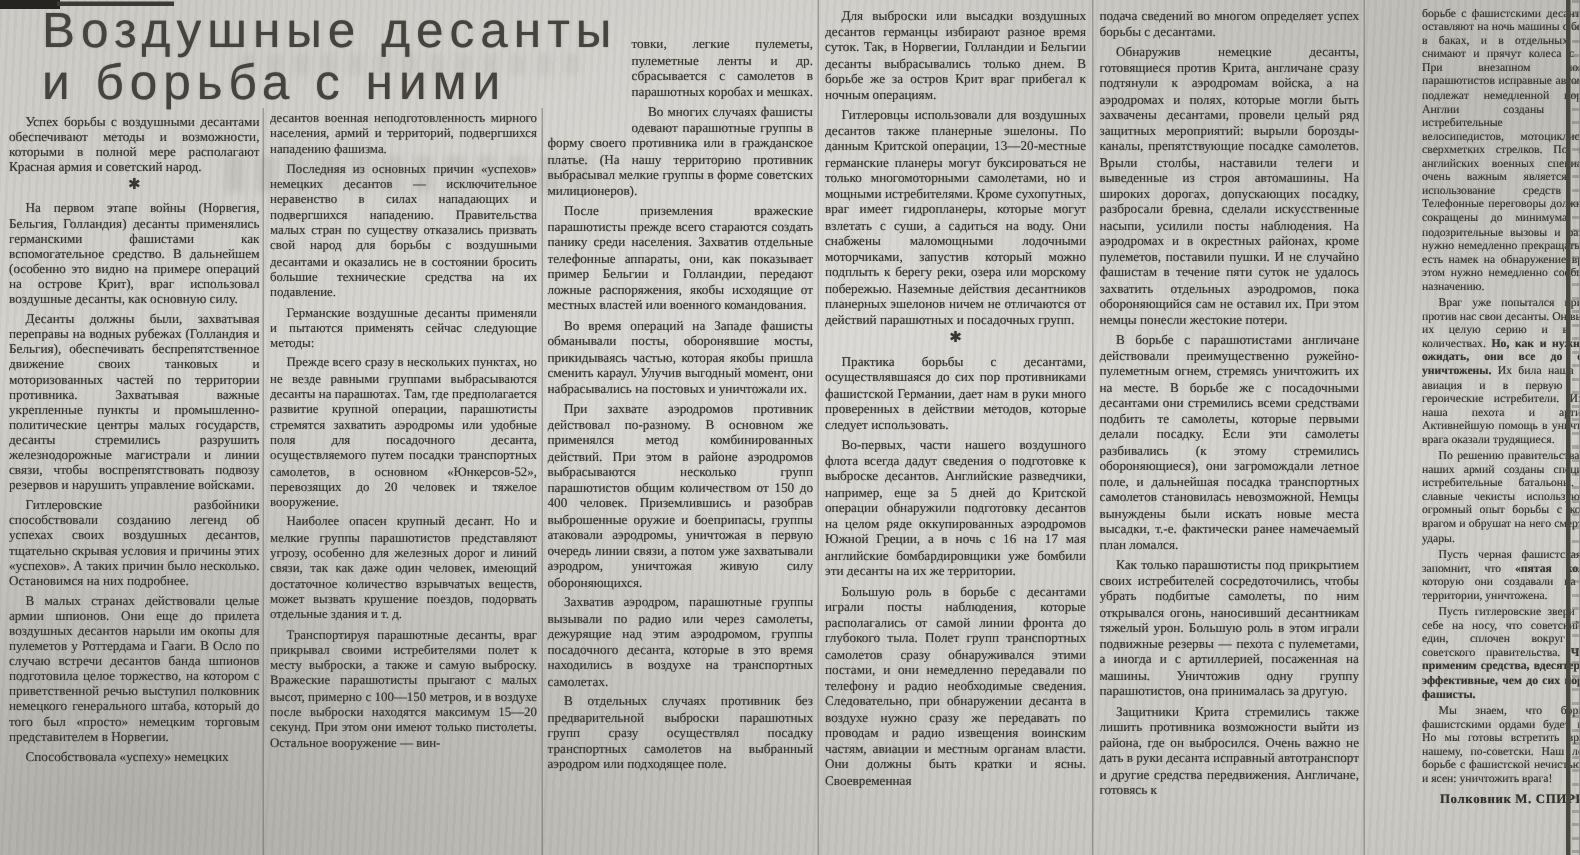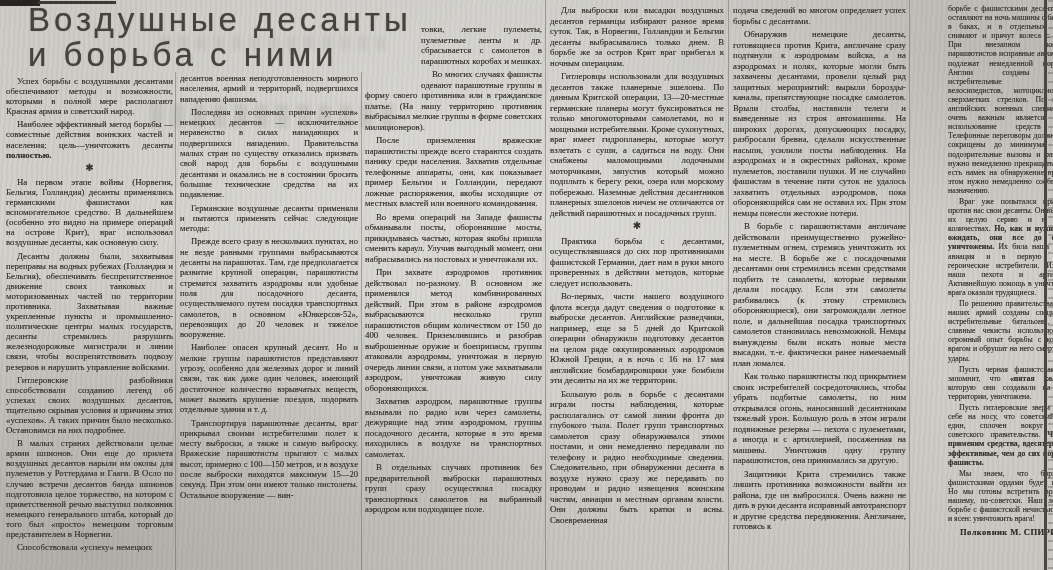--- a/index.html
+++ b/index.html
@@ -67,21 +67,20 @@
   <div class="ghost ghost-1"></div>
 
   <div class="rule rule-a"></div>
   <div class="rule rule-b"></div>
   <div class="rule rule-c"></div>
   <div class="rule rule-d"></div>
   <div class="rule rule-e"></div>
 
   <div class="col txt col1">
       <p class="para"><span>Успех борьбы с воздушными десантами обеспечивают методы и возможности, которыми в полной мере располагают Красная армия и советский народ.</span></p>
-      <p class="para"><span>Наиболее эффективный метод борьбы — совместные действия воинских частей и населения; цель—уничтожить десанты </span><span class="b">полностью.</span></p>
       <div class="star-sep">✱</div>
       <p class="para"><span>На первом этапе войны (Норвегия, Бельгия, Голландия) десанты применялись германскими фашистами как вспомогательное средство. В дальнейшем (особенно это видно на примере операций на острове Крит), враг использовал воздушные десанты, как основную силу.</span></p>
       <p class="para"><span>Десанты должны были, захватывая переправы на водных рубежах (Голландия и Бельгия), обеспечивать беспрепятственное движение своих танковых и моторизованных частей по территории противника. Захватывая важные укрепленные пункты и промышленно-политические центры малых государств, десанты стремились разрушить железнодорожные магистрали и линии связи, чтобы воспрепятствовать подвозу резервов и нарушить управление войсками.</span></p>
       <p class="para"><span>Гитлеровские разбойники способствовали созданию легенд об успехах своих воздушных десантов, тщательно скрывая условия и причины этих «успехов». А таких причин было несколько. Остановимся на них подробнее.</span></p>
       <p class="para"><span>В малых странах действовали целые армии шпионов. Они еще до прилета воздушных десантов нарыли им окопы для пулеметов у Роттердама и Гааги. В Осло по случаю встречи десантов банда шпионов подготовила целое торжество, на котором с приветственной речью выступил полковник немецкого генерального штаба, который до того был «просто» немецким торговым представителем в Норвегии.</span></p>
       <p class="para"><span>Способствовала «успеху» немецких</span></p>
     </div>
   <div class="col txt col2">
       <p class="para no-indent"><span>десантов военная неподготовленность мирного населения, армий и территорий, подвергшихся нападению фашизма.</span></p>
       <p class="para"><span>Последняя из основных причин «успехов» немецких десантов — исключительное неравенство в силах нападающих и подвергшихся нападению. Правительства малых стран по существу отказались призвать свой народ для борьбы с воздушными десантами и оказались не в состоянии бросить большие технические средства на их подавление.</span></p>

